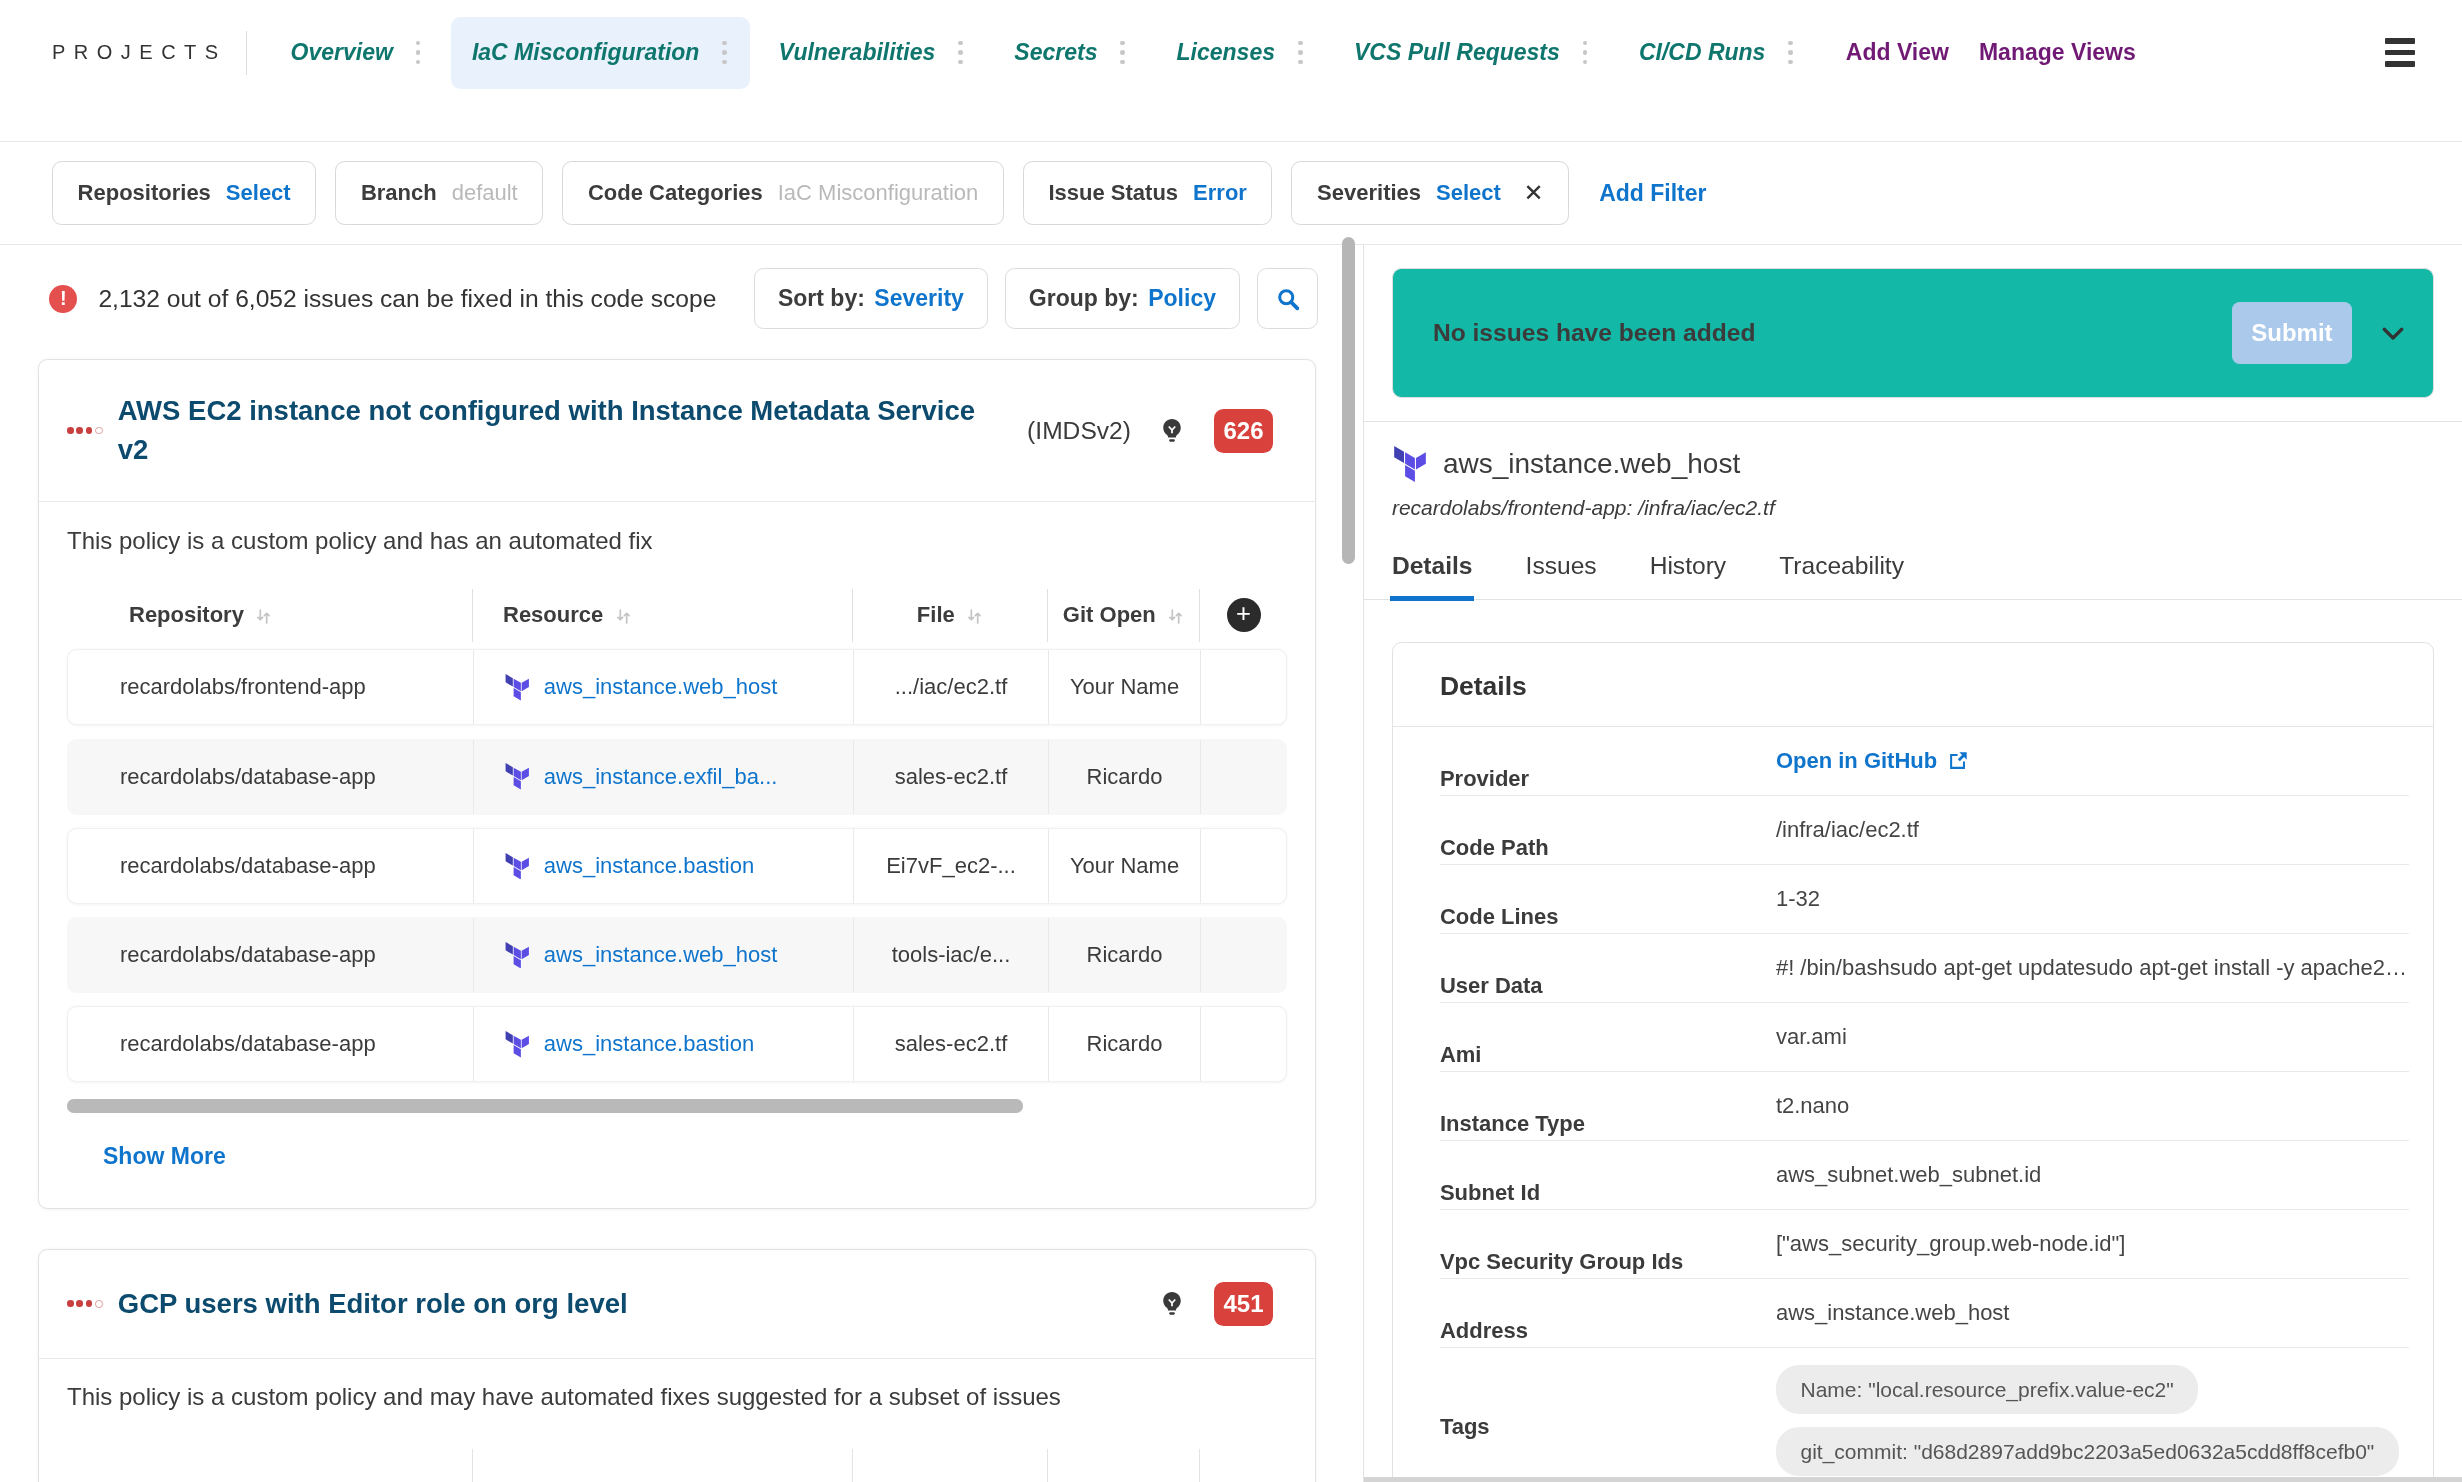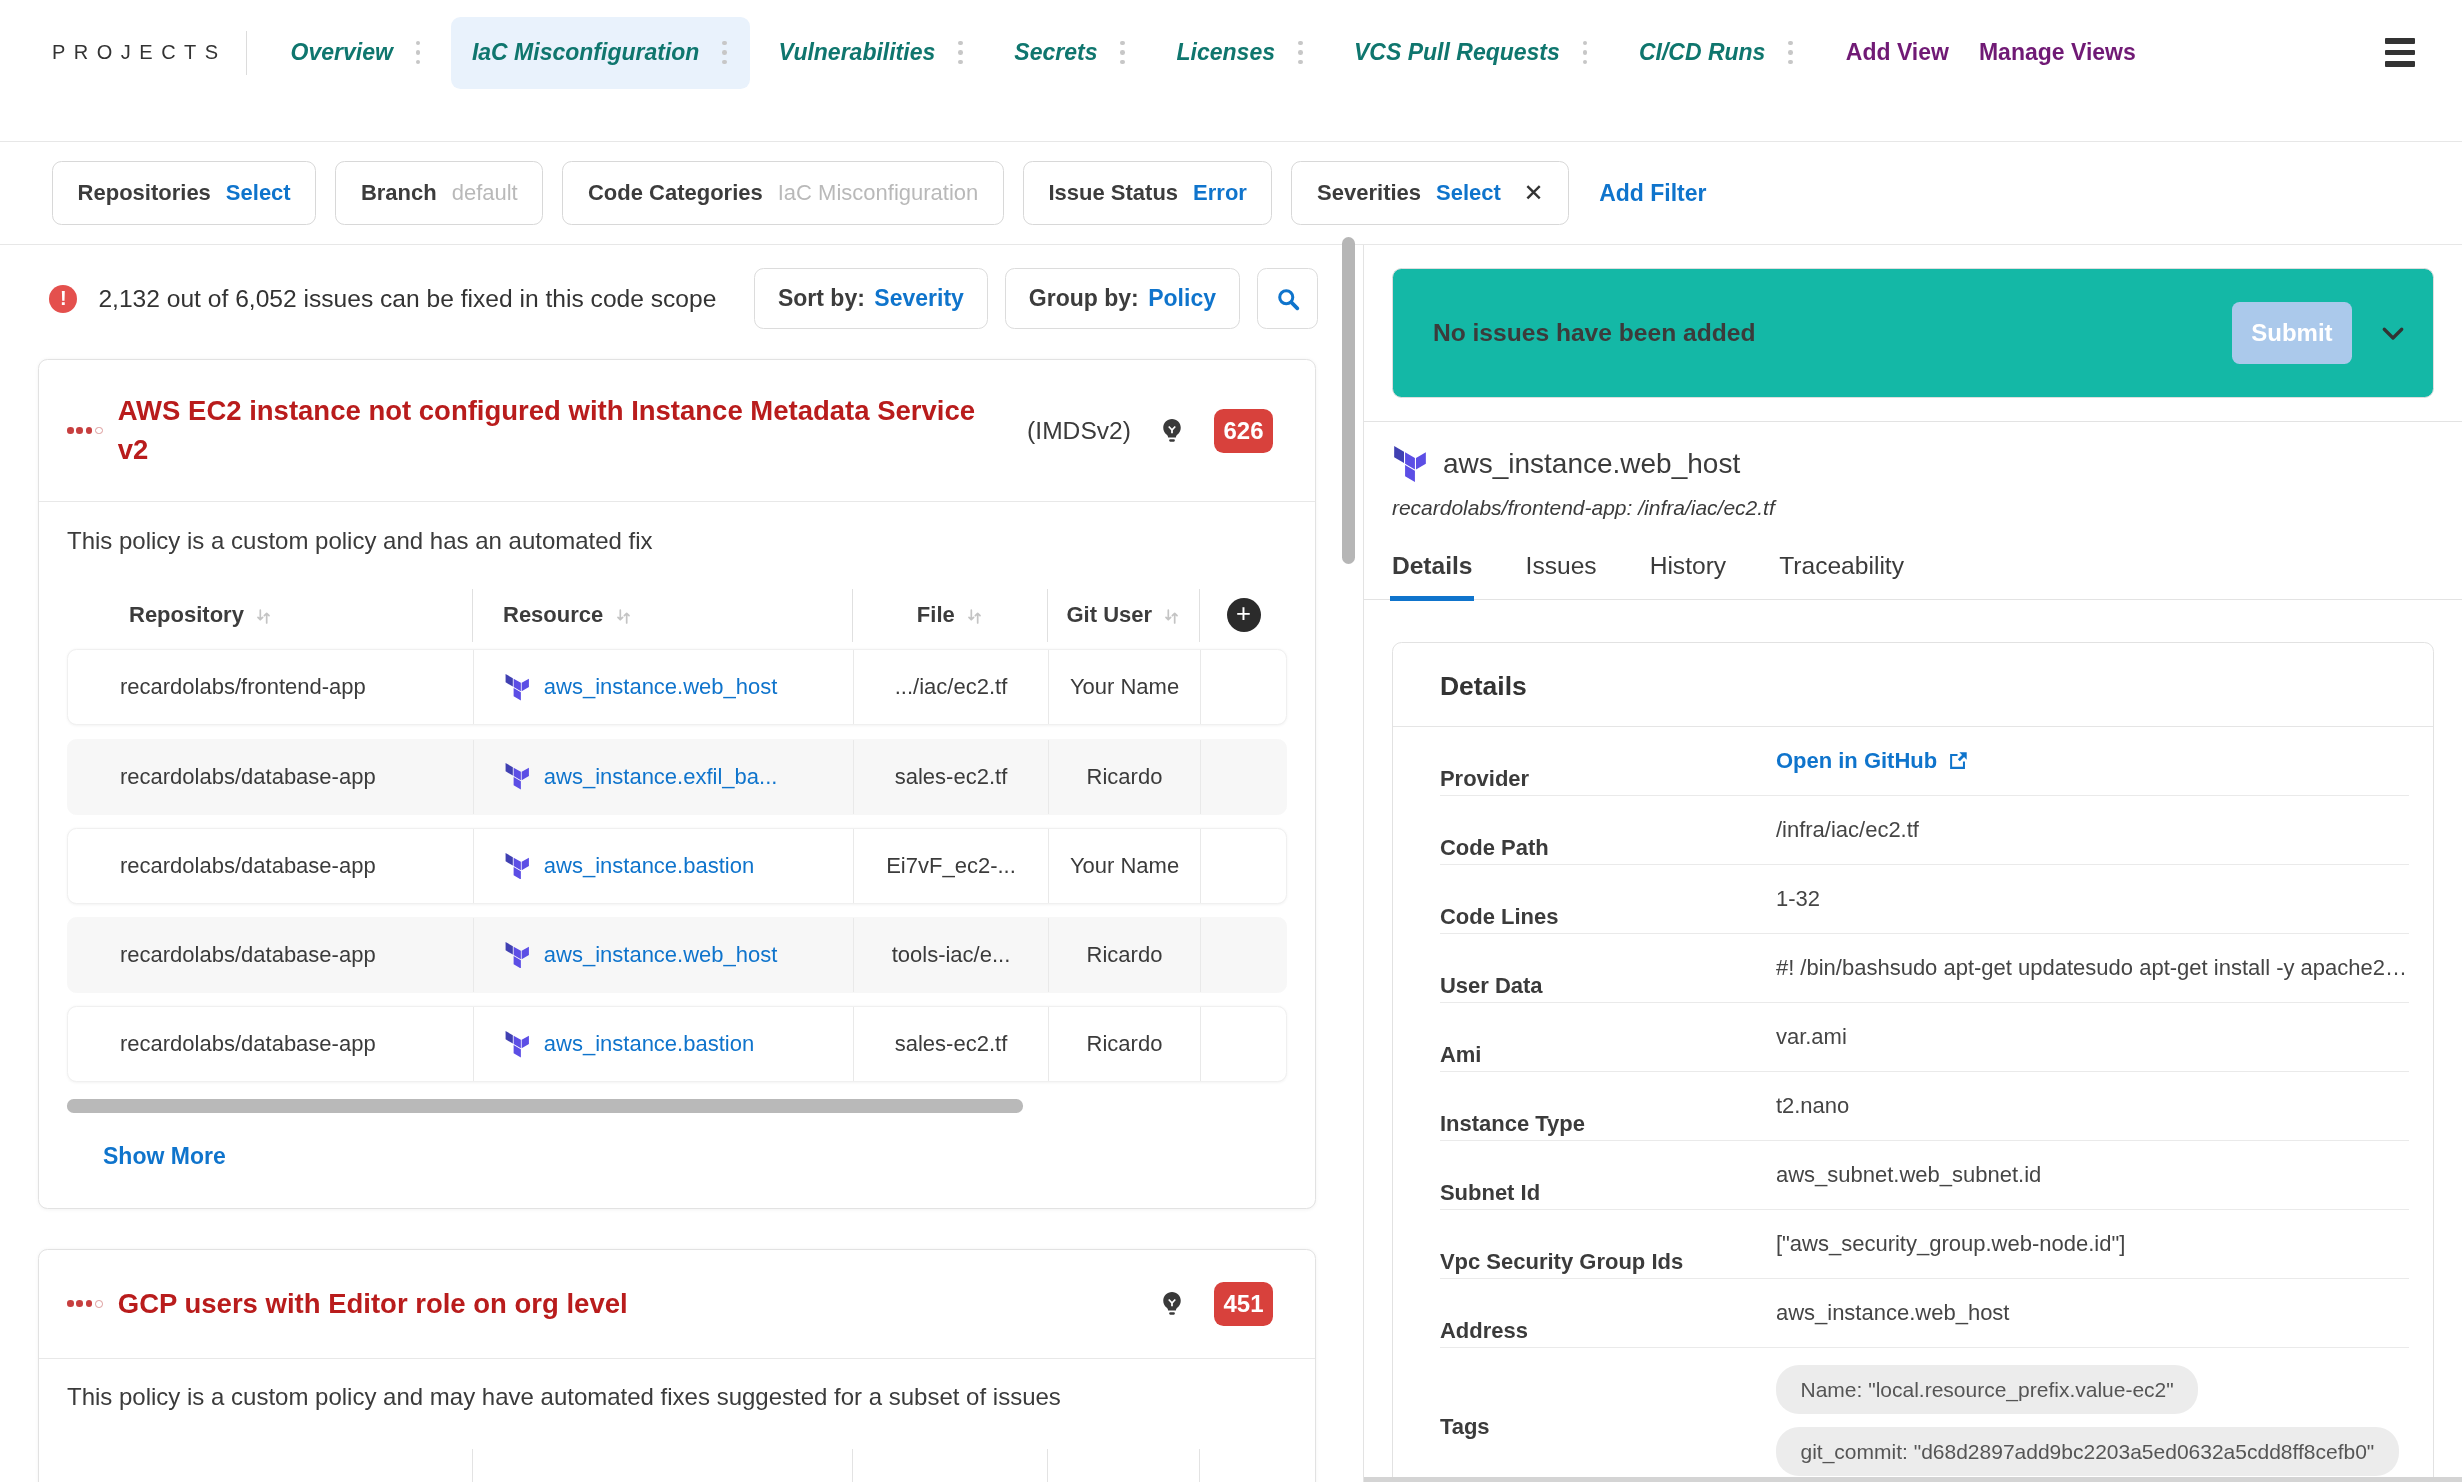--- a/index.html
+++ b/index.html
@@ -55,21 +55,21 @@
     display:flex; align-items:center; justify-content:center; cursor:pointer; }
 
   
   #policy-cards { margin-top:30px; display:flex; flex-direction:column; gap:40px; }
   .card { width:1278px; border:0.9px solid #e2e2e2; border-radius:9.5px; background:#fff;
     box-shadow:0 0.9px 3.8px rgba(0,0,0,.05); }
   .card-head { display:flex; align-items:center; padding:32px 42px 32px 28px; border-bottom:0.9px solid #e8e8e8; }
   .sev-dots { display:flex; gap:2.8px; align-items:center; margin-right:15px; flex:none; }
   .sev-dots i { width:6.6px; height:6.6px; border-radius:50%; background:#c73f3f; }
   .sev-dots b { width:7.6px; height:7.6px; border-radius:50%; border:1.9px solid #dc9a9a; background:#fff; }
-  .p-title { font-size:27.5px; font-weight:700; color:#b91c1c; line-height:1.4; max-width:947px; }
+  .p-title { font-size:27.5px; font-weight:700; color:#0c4a6e; line-height:1.4; max-width:947px; }
   .head-right { margin-left:auto; display:flex; align-items:center; gap:26.5px; flex:none; padding-left:19px; }
   .p-suffix { font-size:24.6px; color:#3b3b3b; white-space:nowrap; }
   .p-suffix:empty { display:none; }
   .bulb { display:flex; cursor:pointer; }
   .count-badge { min-width:53px; height:44px; background:#d8413c; border-radius:9.5px; color:#fff;
     font-size:24px; font-weight:600; display:flex; align-items:center; justify-content:center; padding:0 9.5px; }
   .p-desc { padding:24.6px 28px 9.5px; font-size:24px; color:#3b3b3b; }
 
   .p-table { padding:24.6px 28px 38px; }
   .t-head, .t-row, .t-stub { display:grid; grid-template-columns:405px 380px 195px 152px 1fr; }
@@ -305,21 +305,21 @@
         <div class="th c-file">
           <span class="th-label">File</span>
           <span class="sort-ic">
             <svg width="17" height="17" viewBox="0 0 16 16">
                     <path d="M5 2v9M5 11L2.8 8.8M5 11l2.2-2.2" stroke="#c4c4c4" stroke-width="1.6" fill="none" stroke-linecap="round"></path>
                     <path d="M11 14V5M11 5L8.8 7.2M11 5l2.2 2.2" stroke="#c4c4c4" stroke-width="1.6" fill="none" stroke-linecap="round"></path>
                   </svg>
           </span>
         </div>
         <div class="th c-user">
-          <span class="th-label">Git User</span>
+          <span class="th-label">Git Open</span>
           <span class="sort-ic">
             <svg width="17" height="17" viewBox="0 0 16 16">
                     <path d="M5 2v9M5 11L2.8 8.8M5 11l2.2-2.2" stroke="#c4c4c4" stroke-width="1.6" fill="none" stroke-linecap="round"></path>
                     <path d="M11 14V5M11 5L8.8 7.2M11 5l2.2 2.2" stroke="#c4c4c4" stroke-width="1.6" fill="none" stroke-linecap="round"></path>
                   </svg>
           </span>
         </div>
         <div class="th c-plus">
           <button class="plus-btn">+</button>
         </div>

